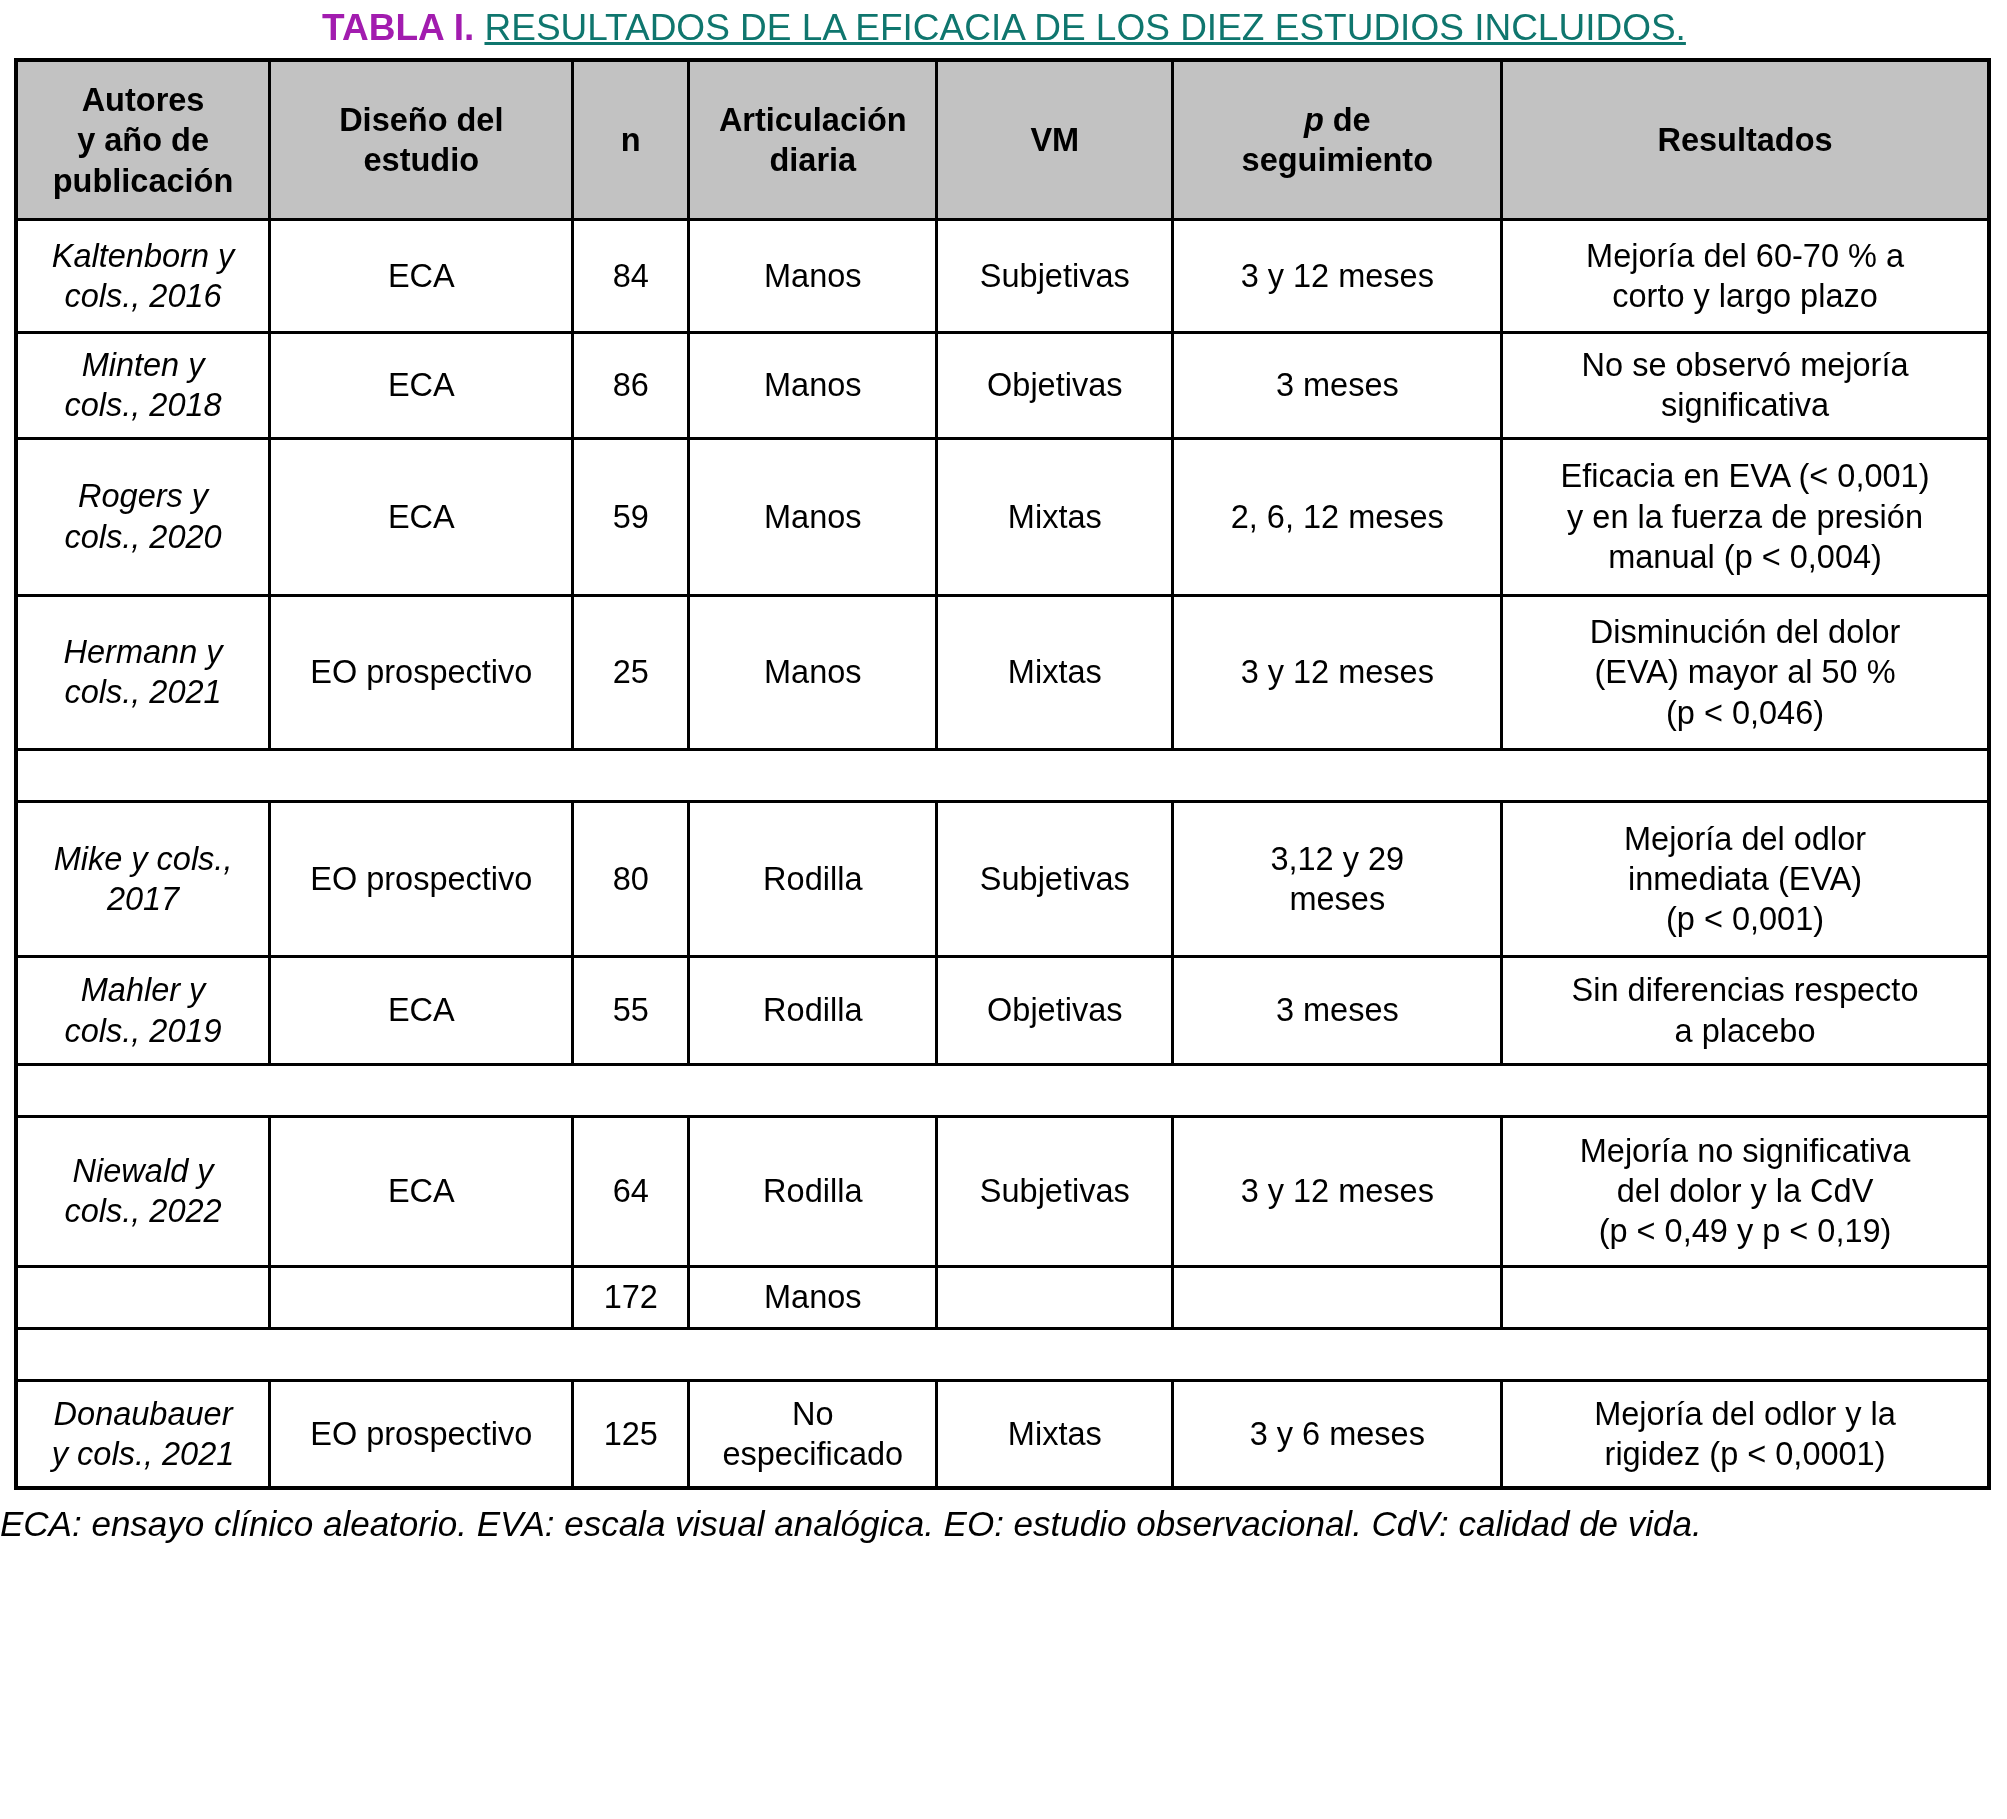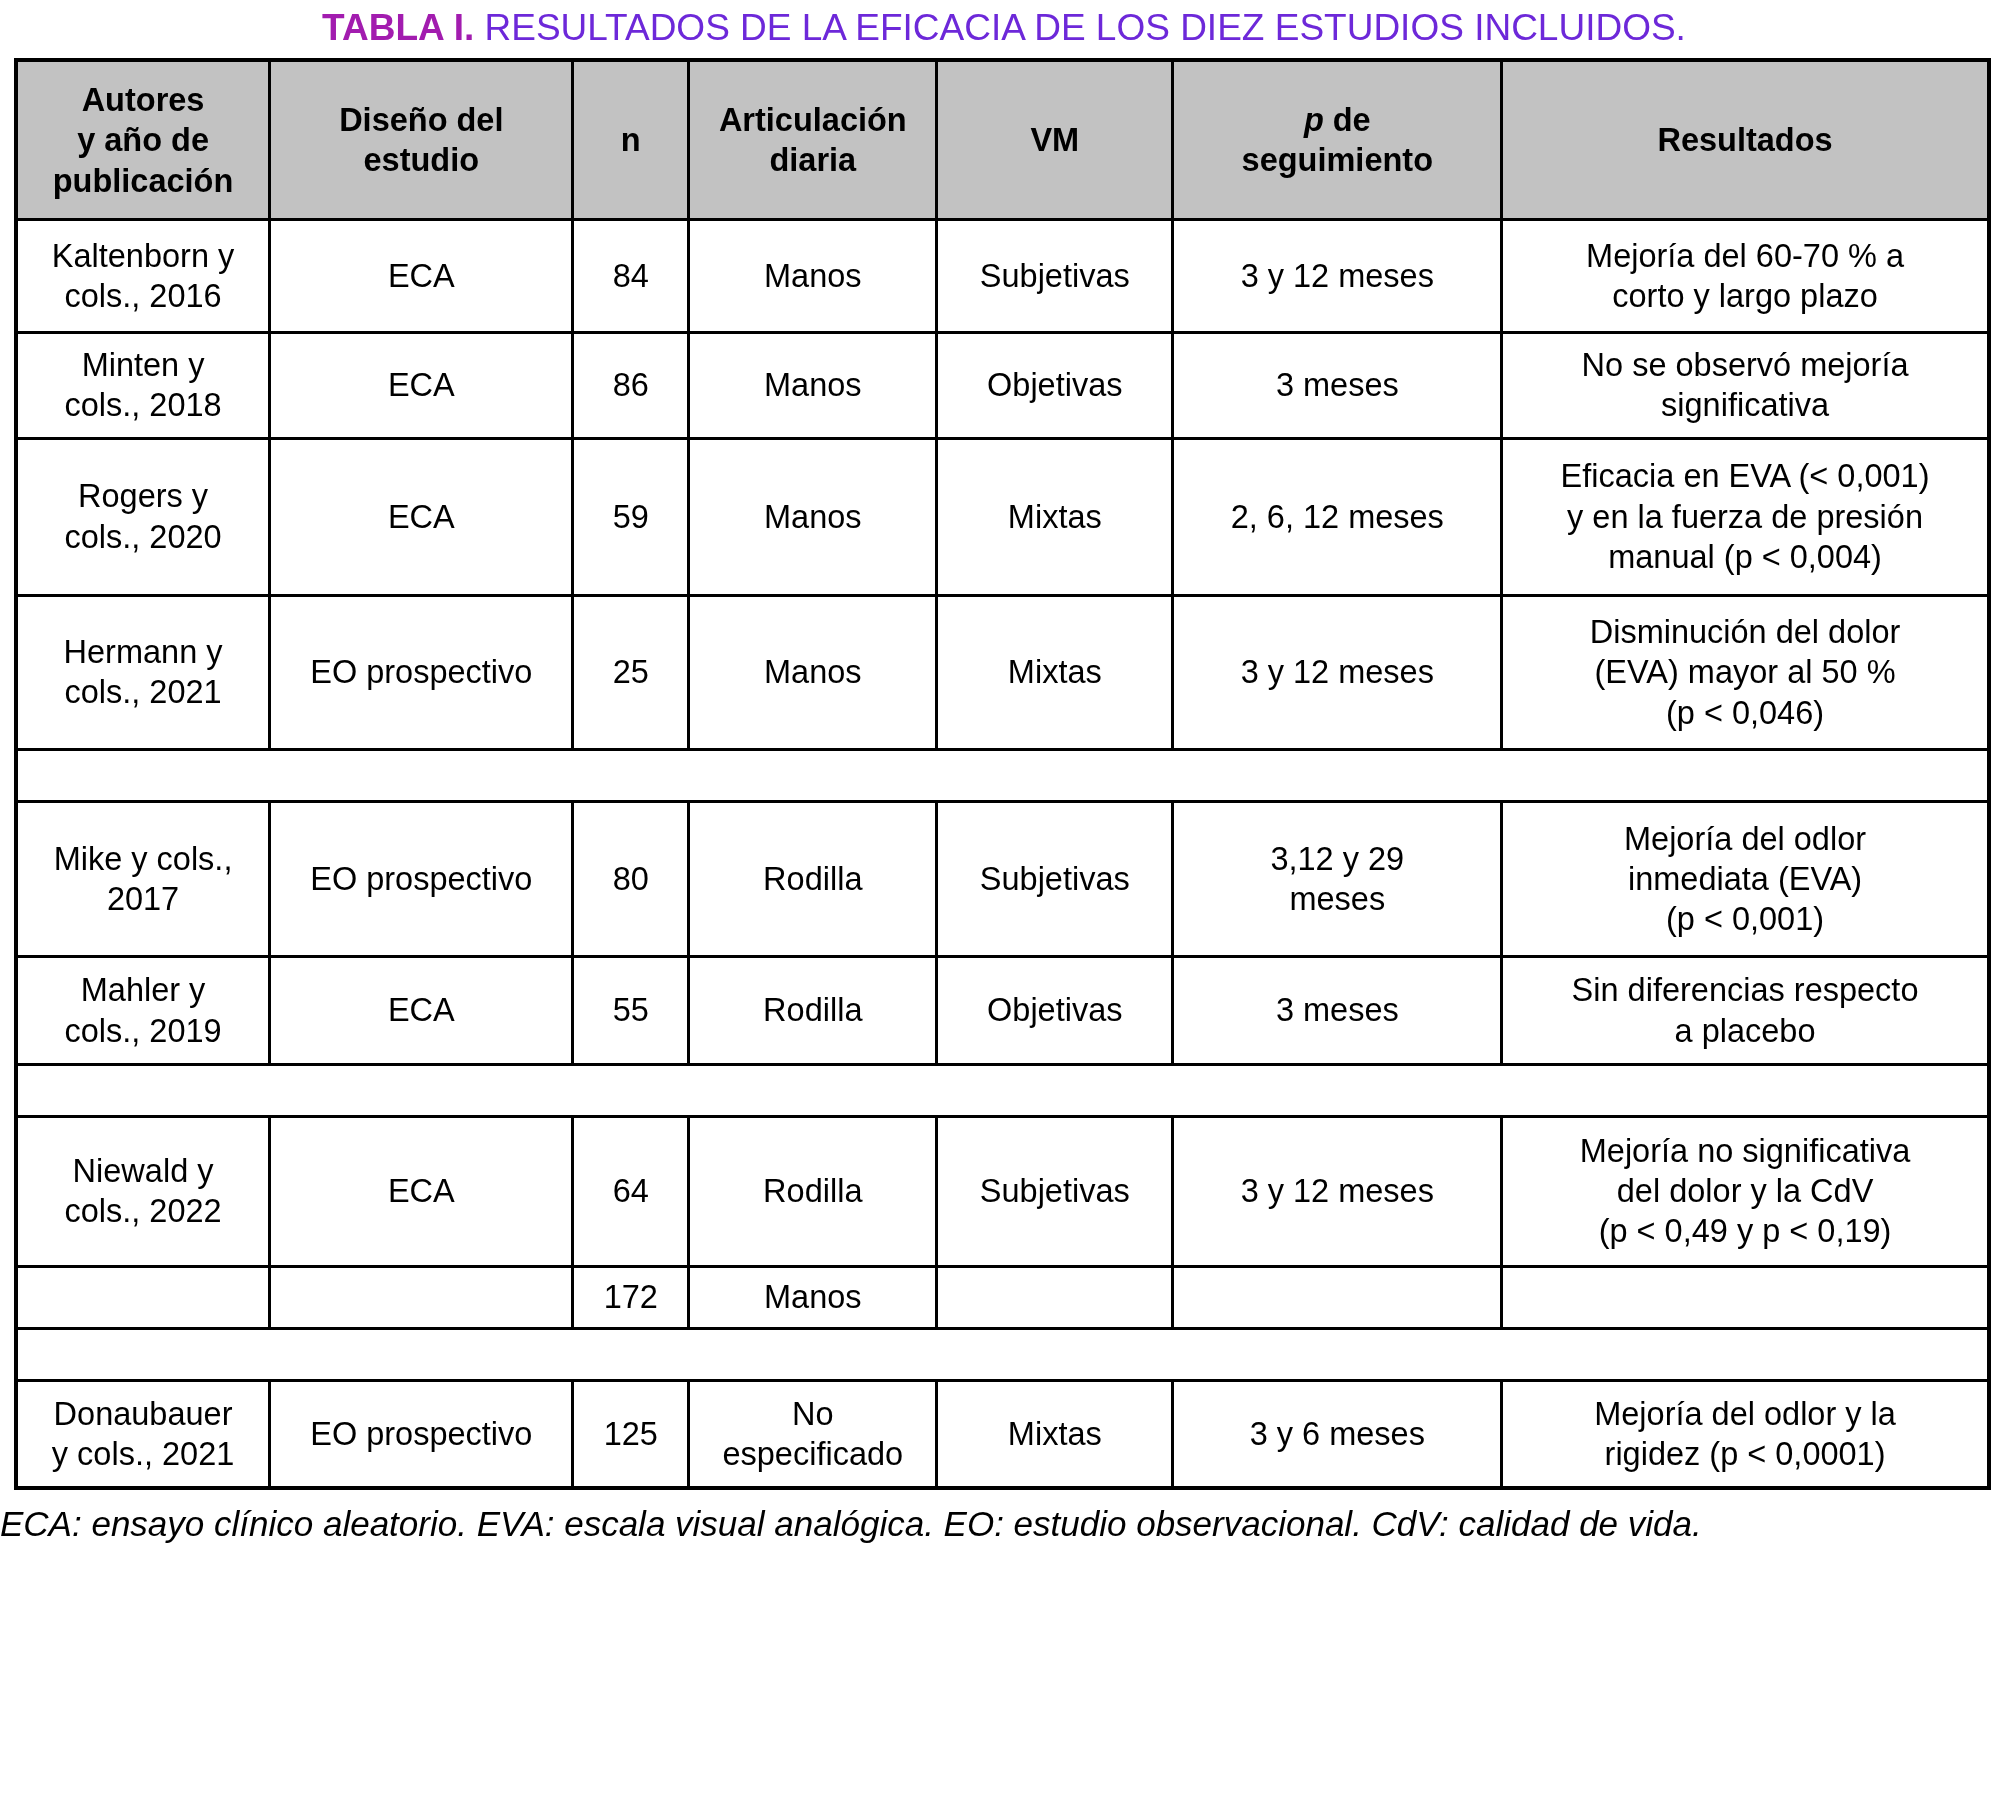--- a/index.html
+++ b/index.html
@@ -18,21 +18,22 @@
     padding-top: 7.9px;
     font-size: 37px;
     line-height: 1.1;
     white-space: nowrap;
   }
   .title .t-label {
     font-weight: bold;
     color: #a21caf;
   }
   .title .t-rest {
-    color: #6d28d9;
+    color: #0f766e;
+    text-decoration: underline;
   }
   table.results-table {
     border-collapse: collapse;
     table-layout: fixed;
     margin: 9.9px 0 0 13.8px;
     width: 1640px;
     border: 4.9px solid #000;
   }
   .results-table th,
   .results-table td {
@@ -44,21 +45,21 @@
     line-height: 1.24;
     padding: 3.9px 9.9px;
     overflow: hidden;
   }
   .results-table thead th {
     background: #c2c2c2;
     font-weight: bold;
     height: 148px;
   }
   .it { font-style: italic; }
-  td.author { }
+  td.author { font-style: italic; }
   tr.sep td {
     border-top: 3.9px solid #000;
     border-bottom: 3.9px solid #000;
     border-left: 4.9px solid #000;
     border-right: 4.9px solid #000;
     height: 49px;
     padding: 0;
   }
   tr.h-108 td { height: 102px; }
   tr.h-100 td { height: 95px; }

